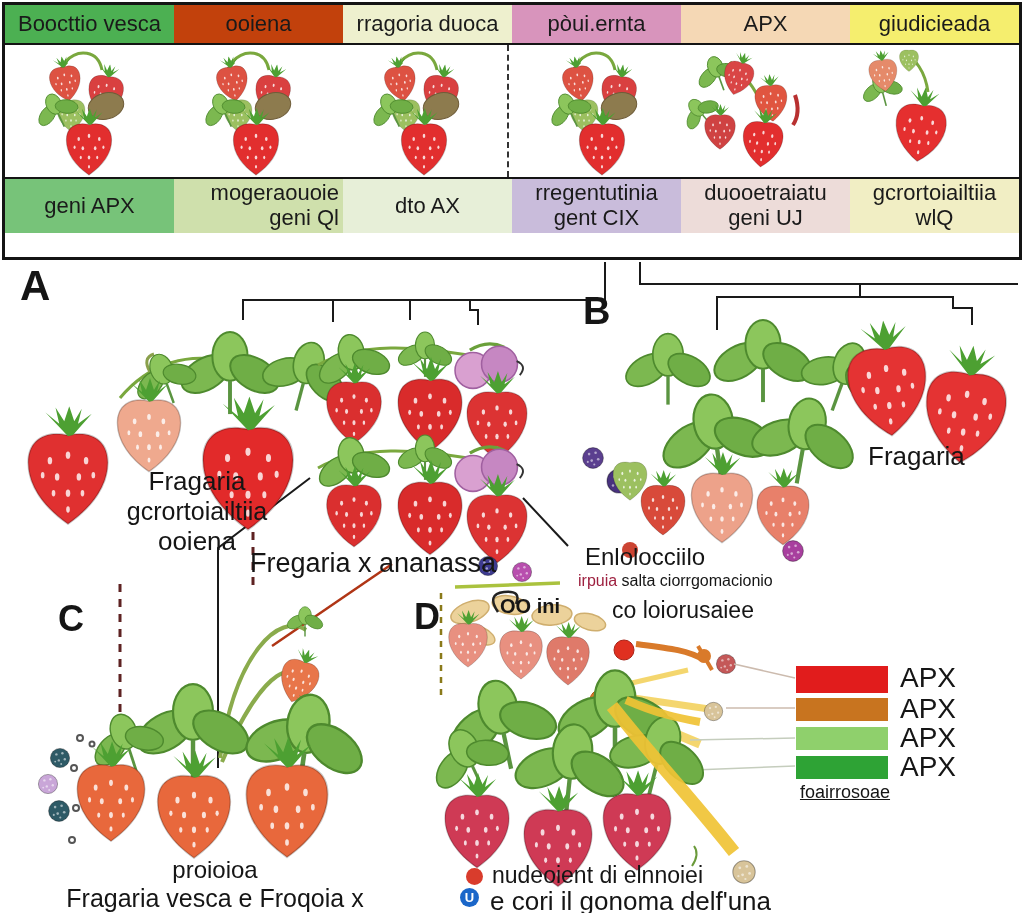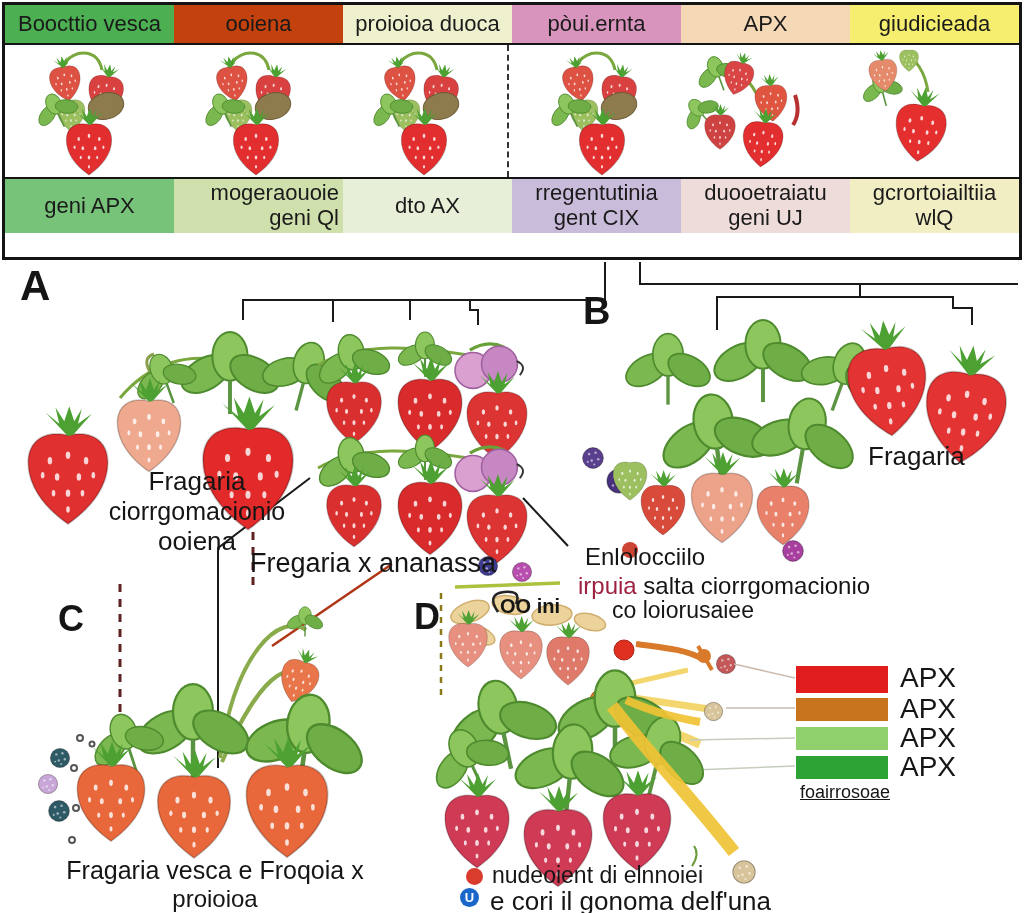--- a/index.html
+++ b/index.html
@@ -32,21 +32,21 @@
 </style>
 </head>
 <body>
 
 <div class="fig">
 
   <div class="tbl">
     <div class="trow thead">
       <div class="tcell" style="background: rgb(76, 176, 82);">Boocttio vesca</div>
       <div class="tcell" style="background: #c2410c;">ooiena</div>
-      <div class="tcell" style="background: rgb(238, 240, 206);">proioioa duoca</div>
+      <div class="tcell" style="background: rgb(238, 240, 206);">rragoria duoca</div>
       <div class="tcell" style="background: rgb(216, 148, 188);">pòui.ernta</div>
       <div class="tcell" style="background: rgb(245, 216, 181);">APX</div>
       <div class="tcell" style="background: rgb(245, 238, 110);">giudicieada</div>
     </div>
     <div class="timg">
       <div class="tdash"></div>
     </div>
     <div class="trow tfoot">
       <div class="tcell" style="background: rgb(119, 195, 121);">geni APX</div>
       <div class="tcell" style="background: rgb(207, 224, 172); text-align: right;">mogeraouoie geni Ql</div>
@@ -284,47 +284,47 @@
     </g>
   </svg>
 
   <div class="txt plabel" style="left:20px;top:262px;font-size:42px;">A</div>
   <div class="txt plabel" style="left:583px;top:290px;font-size:38px;">B</div>
   <div class="txt plabel" style="left:58px;top:598px;font-size:36px;">C</div>
   <div class="txt plabel" style="left:414px;top:596px;font-size:36px;">D</div>
 
   <div class="txt center" style="left:87px;top:466px;width:220px;font-size:26px;">
     <div>Fragaria</div>
-    <div style="font-size:25px;">ciorrgomacionio</div>
+    <div style="font-size:25px;">gcrortoiailtiia</div>
     <div>ooiena</div>
   </div>
   <div class="txt" style="left:250px;top:548px;font-size:27px;">Fregaria x ananassa</div>
 
   <div class="txt" style="left:868px;top:441px;font-size:26px;">Fragaria</div>
   <div class="txt" style="left:585px;top:543px;font-size:24px;">Enlolocciilo</div>
-  <div class="txt" style="left:578px;top:572px;font-size:24px;">
+  <div class="txt" style="left:578px;top:572px;font-size:16px;">
     <span class="accent">irpuia</span><span> salta ciorrgomacionio</span>
   </div>
 
   <div class="txt" style="left:500px;top:595px;font-size:20px;font-weight:600;">OO ini</div>
   <div class="txt" style="left:612px;top:597px;font-size:23px;">co loiorusaiee</div>
 
   <div class="lgbar" style="top: 666px; height: 27px; background: rgb(225, 28, 28);"></div>
   <div class="lgbar" style="top: 698px; height: 23px; background: rgb(200, 116, 31);"></div>
   <div class="lgbar" style="top: 727px; height: 23px; background: rgb(143, 208, 108);"></div>
   <div class="lgbar" style="top: 756px; height: 23px; background: rgb(46, 163, 53);"></div>
   <div class="lglab" style="top:662px;">APX</div>
   <div class="lglab" style="top:693px;">APX</div>
   <div class="lglab" style="top:722px;">APX</div>
   <div class="lglab" style="top:751px;">APX</div>
   <div class="txt center" style="left:790px;top:782px;width:110px;font-size:18px;text-decoration:underline;">foairrosoae</div>
 
   <div class="txt center" style="left:48px;top:856px;width:334px;font-size:25px;">
+    <div style="font-size:24px;">proioioa</div>
     <div>Fragaria vesca e Froqoia x</div>
-    <div style="font-size:24px;">proioioa</div>
   </div>
 
   <span class="bullet red" style="left:466px;top:868px;"></span>
   <div class="txt" style="left:492px;top:862px;font-size:23px;">nudeoient di elnnoiei</div>
   <span class="bullet blue" style="left:460px;top:888px;">U</span>
   <div class="txt" style="left:490px;top:886px;font-size:26px;">e cori il gonoma delf'una</div>
 
 </div>
 
 </body></html>

